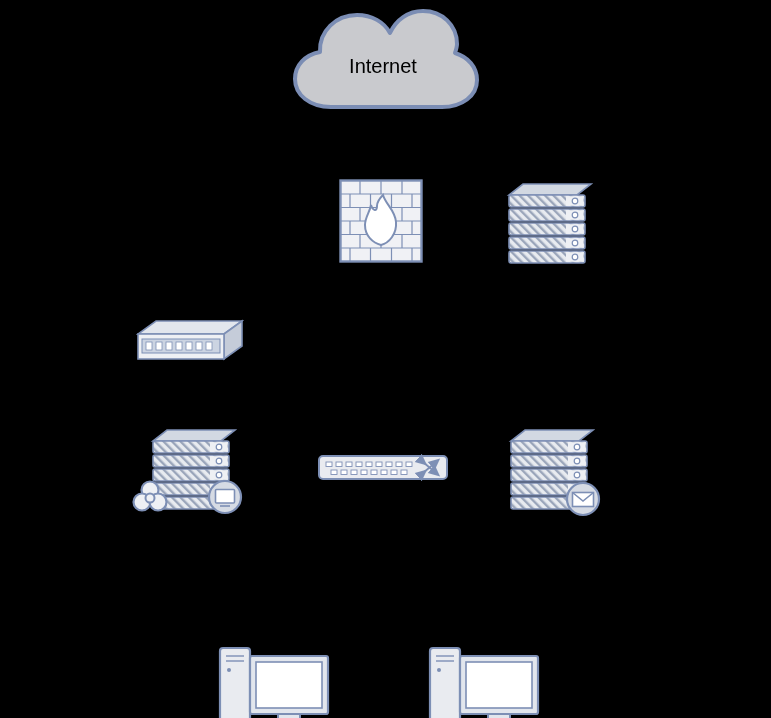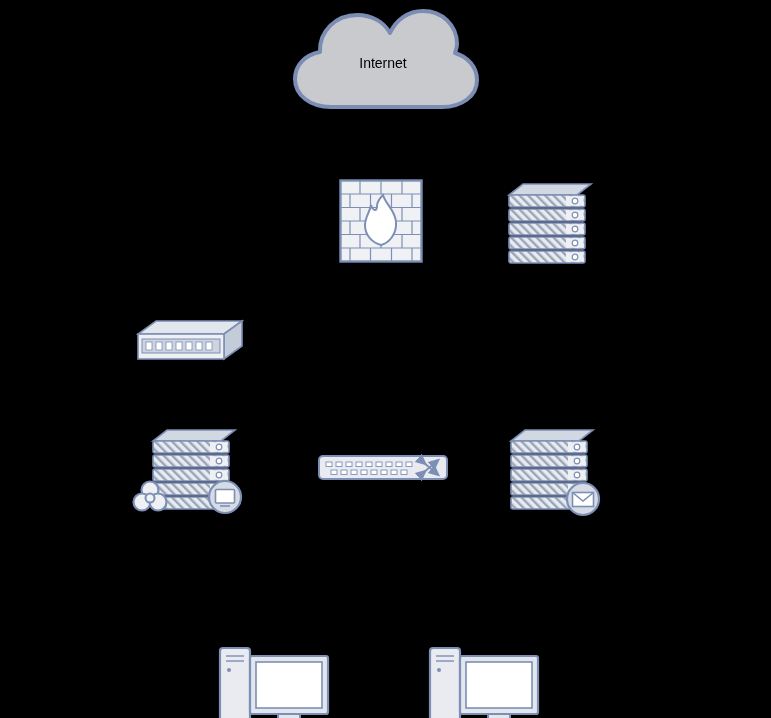--- a/index.html
+++ b/index.html
@@ -11,21 +11,21 @@
     overflow: hidden;
     font-family: "Liberation Sans", sans-serif;
   }
   .node { position: absolute; }
   .node svg { display: block; }
   .abs { position: absolute; }
   .cloud-label {
     position: absolute;
     left: 0; right: 0; top: 50px;
     text-align: center;
-    font-size: 14px;
+    font-size: 20px;
     color: #000;
   }
   
   #internet-node   { left: 283px; top: 5px;   width: 200px; height: 112px; }
   #firewall-node   { left: 339px; top: 179px; width: 84px;  height: 84px;  }
   #server-top-node { left: 501px; top: 181px; width: 92px;  height: 86px;  }
   #rack-node       { left: 136px; top: 318px; width: 108px; height: 44px;  }
   #admin-server-node { left: 127px; top: 427px; width: 118px; height: 88px; }
   #switch-node     { left: 317px; top: 451px; width: 132px; height: 32px;  }
   #mail-server-node { left: 503px; top: 427px; width: 100px; height: 90px; }

